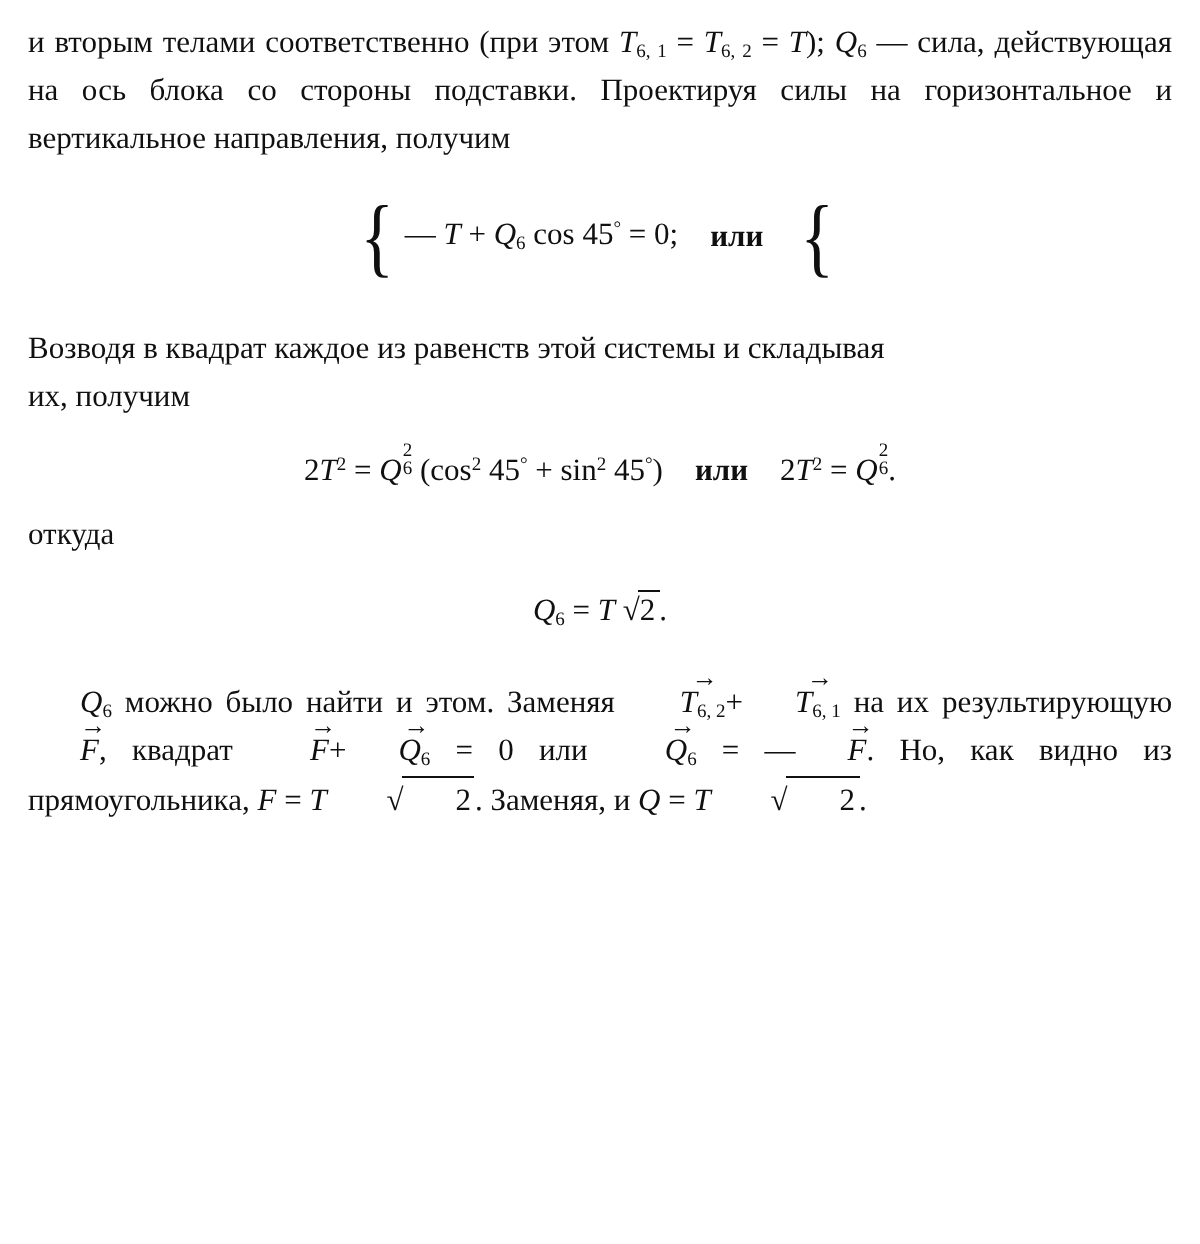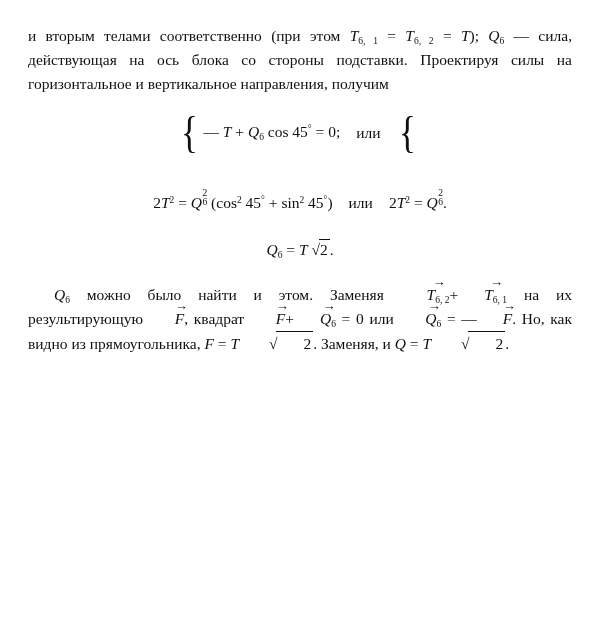--- a/index.html
+++ b/index.html
@@ -11,21 +11,21 @@
     width: 600px;
     height: 622px;
     font-family: "Liberation Serif", serif;
     color: #101010;
     overflow: hidden;
   }
   .page {
     position: relative;
     width: 600px;
     height: 622px;
-    padding: 14px;
+    padding: 0;
     box-sizing: border-box;
   }
   .content {
     padding: 10px 14px 0 14px;
   }
   p.para {
     margin: 0 0 0 0;
     font-size: 15.5px;
     line-height: 1.52;
     text-align: justify;
@@ -72,20 +72,21 @@
     gap: 14px;
   }
   .eq {
     white-space: nowrap;
     font-size: 15.5px;
     line-height: 1.25;
   }
   .conj {
     font-size: 15.5px;
     padding: 0 2px;
+    font-weight: bold;
   }
   i, .it { font-style: italic; }
   .sub {
     font-size: 9.5px;
     vertical-align: -0.28em;
     font-style: normal;
   }
   .sup {
     font-size: 9.5px;
     vertical-align: 0.55em;
@@ -159,37 +160,45 @@
           <span class="brace">{</span>
           <div class="eqs">
           </div>
         </div>
 
       </div>
     </div>
 
     <div class="gap-lg"></div>
 
+    <p class="para">
+      <span>Возводя в квадрат каждое из равенств этой системы и складывая</span>
+      <br>
+      <span>их, получим</span>
+    </p>
 
     <div class="gap-md"></div>
 
     <div class="math-block">
       <div class="math-row">
         <span class="eq">
           <span>2</span><i class="it">T</i><span class="sup">2</span>&nbsp;<span>=</span>&nbsp;<i class="it">Q</i><span class="supsub"><span class="u">2</span><span class="l">6</span></span>&nbsp;(<span>cos</span><span class="sup">2</span>&nbsp;<span>45</span><span class="sup">°</span>&nbsp;<span>+</span>&nbsp;<span>sin</span><span class="sup">2</span>&nbsp;<span>45</span><span class="sup">°</span>)
         </span>
         <span class="conj">или</span>
         <span class="eq">
           <span>2</span><i class="it">T</i><span class="sup">2</span>&nbsp;<span>=</span>&nbsp;<i class="it">Q</i><span class="supsub"><span class="u">2</span><span class="l">6</span></span><span>.</span>
         </span>
       </div>
     </div>
 
     <div class="gap-sm"></div>
 
+    <p class="para">
+      <span>откуда</span>
+    </p>
 
     <div class="gap-md"></div>
 
     <div class="math-block">
       <span class="eq">
         <i class="it">Q</i><span class="sub">6</span>&nbsp;<span>=</span>&nbsp;<i class="it">T</i>&nbsp;<span class="sqrt"><span class="radical">√</span><span class="rad-body">2</span></span><span>.</span>
       </span>
     </div>
 
     <div class="gap-lg"></div>

